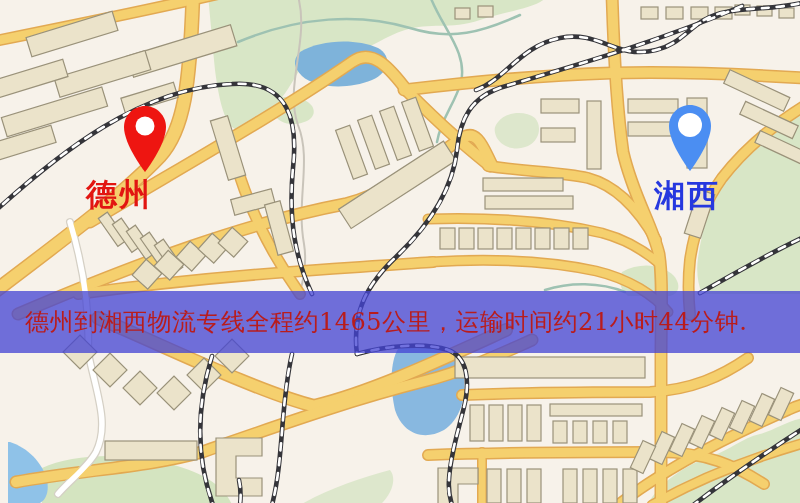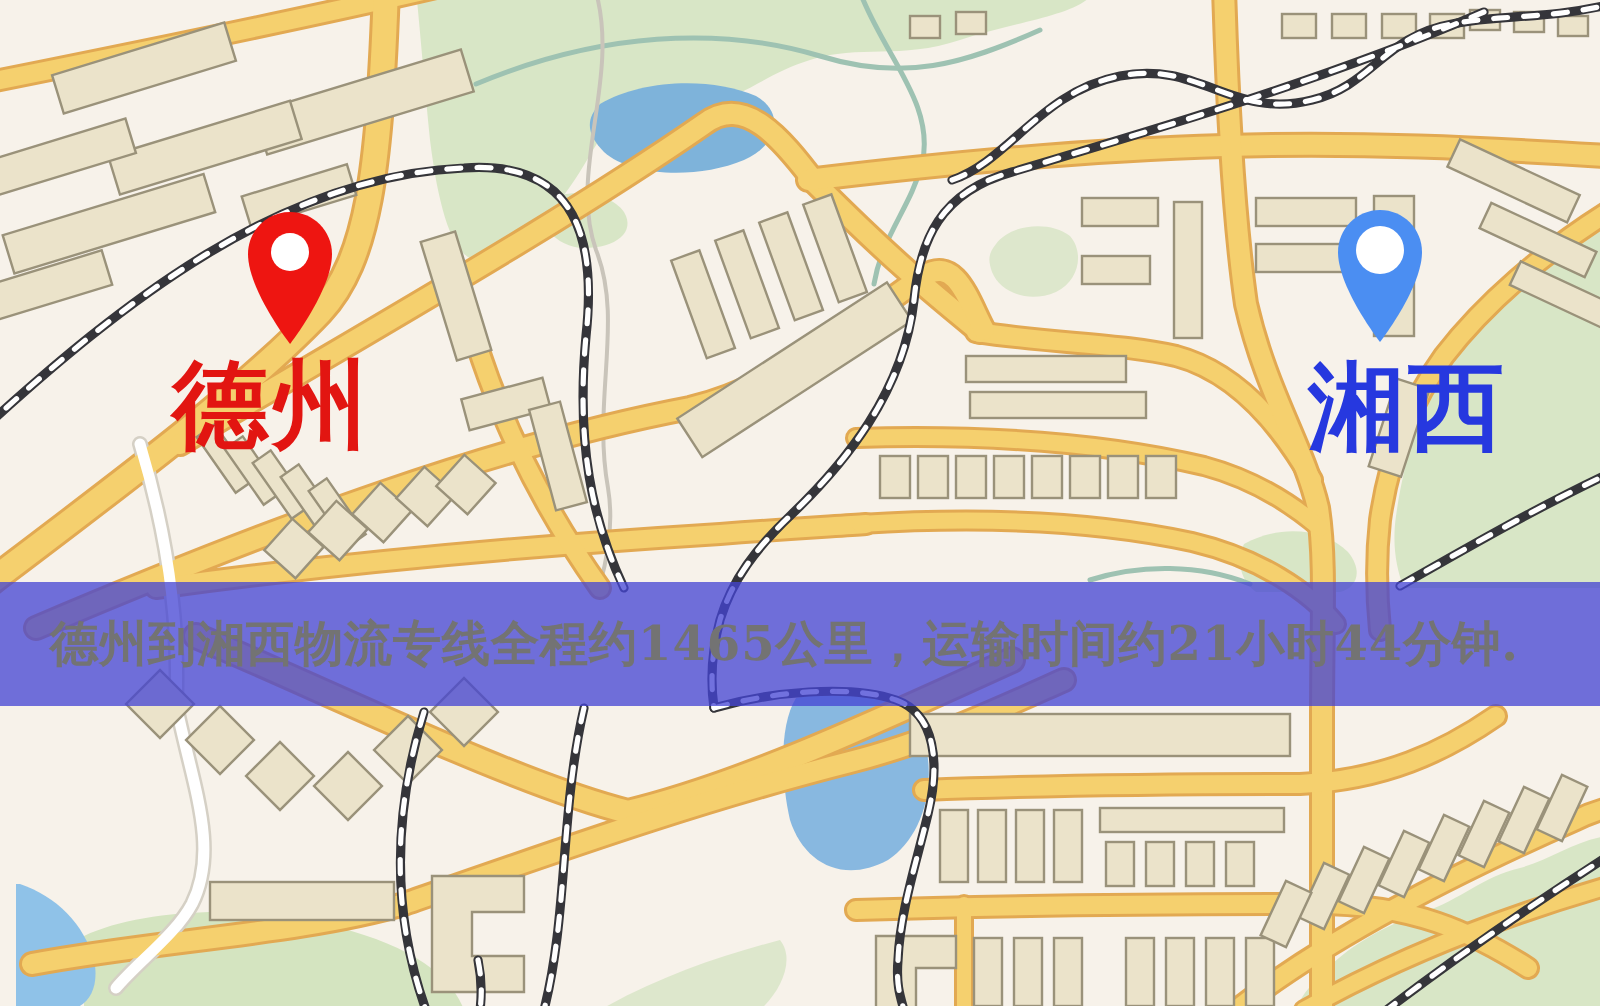--- a/index.html
+++ b/index.html
@@ -4,34 +4,33 @@
 <style>
   html,body{margin:0;padding:0;}
   .screen{
     position:relative;width:800px;height:503px;overflow:hidden;
     background:#f7f2ea;
     font-family:"DejaVu Serif","Liberation Serif",serif;
   }
   .map-svg{position:absolute;left:0;top:0;}
   .marker{position:absolute;}
   .marker-label{
-    position:absolute;font-size:48px;font-weight:bold;line-height:1;
+    position:absolute;font-size:31px;font-weight:bold;line-height:1;
     letter-spacing:2px;white-space:nowrap;
   }
   .origin-label{color:#e21511;left:86px;top:179px;}
   .destination-label{color:#2638df;left:640px;top:180px;margin-left:14px;}
   .banner{
     position:absolute;left:0;top:291px;width:800px;height:62px;
     background:rgba(68,68,212,0.76);
     display:flex;align-items:center;
   }
   .banner-text{
-    color:#737373;font-size:24px;padding-left:25px;letter-spacing:.5px;
+    color:#b91c1c;font-size:24px;padding-left:25px;letter-spacing:.5px;
     white-space:nowrap;
-    font-weight:bold;
   }
 </style>
 </head>
 <body>
 
 <div class="screen">
 
   <svg class="map-svg" width="800" height="503" viewBox="0 0 800 503">
     <defs>
       <path id="rA" d="M-10,42 C60,28 140,12 218,-6"></path>

